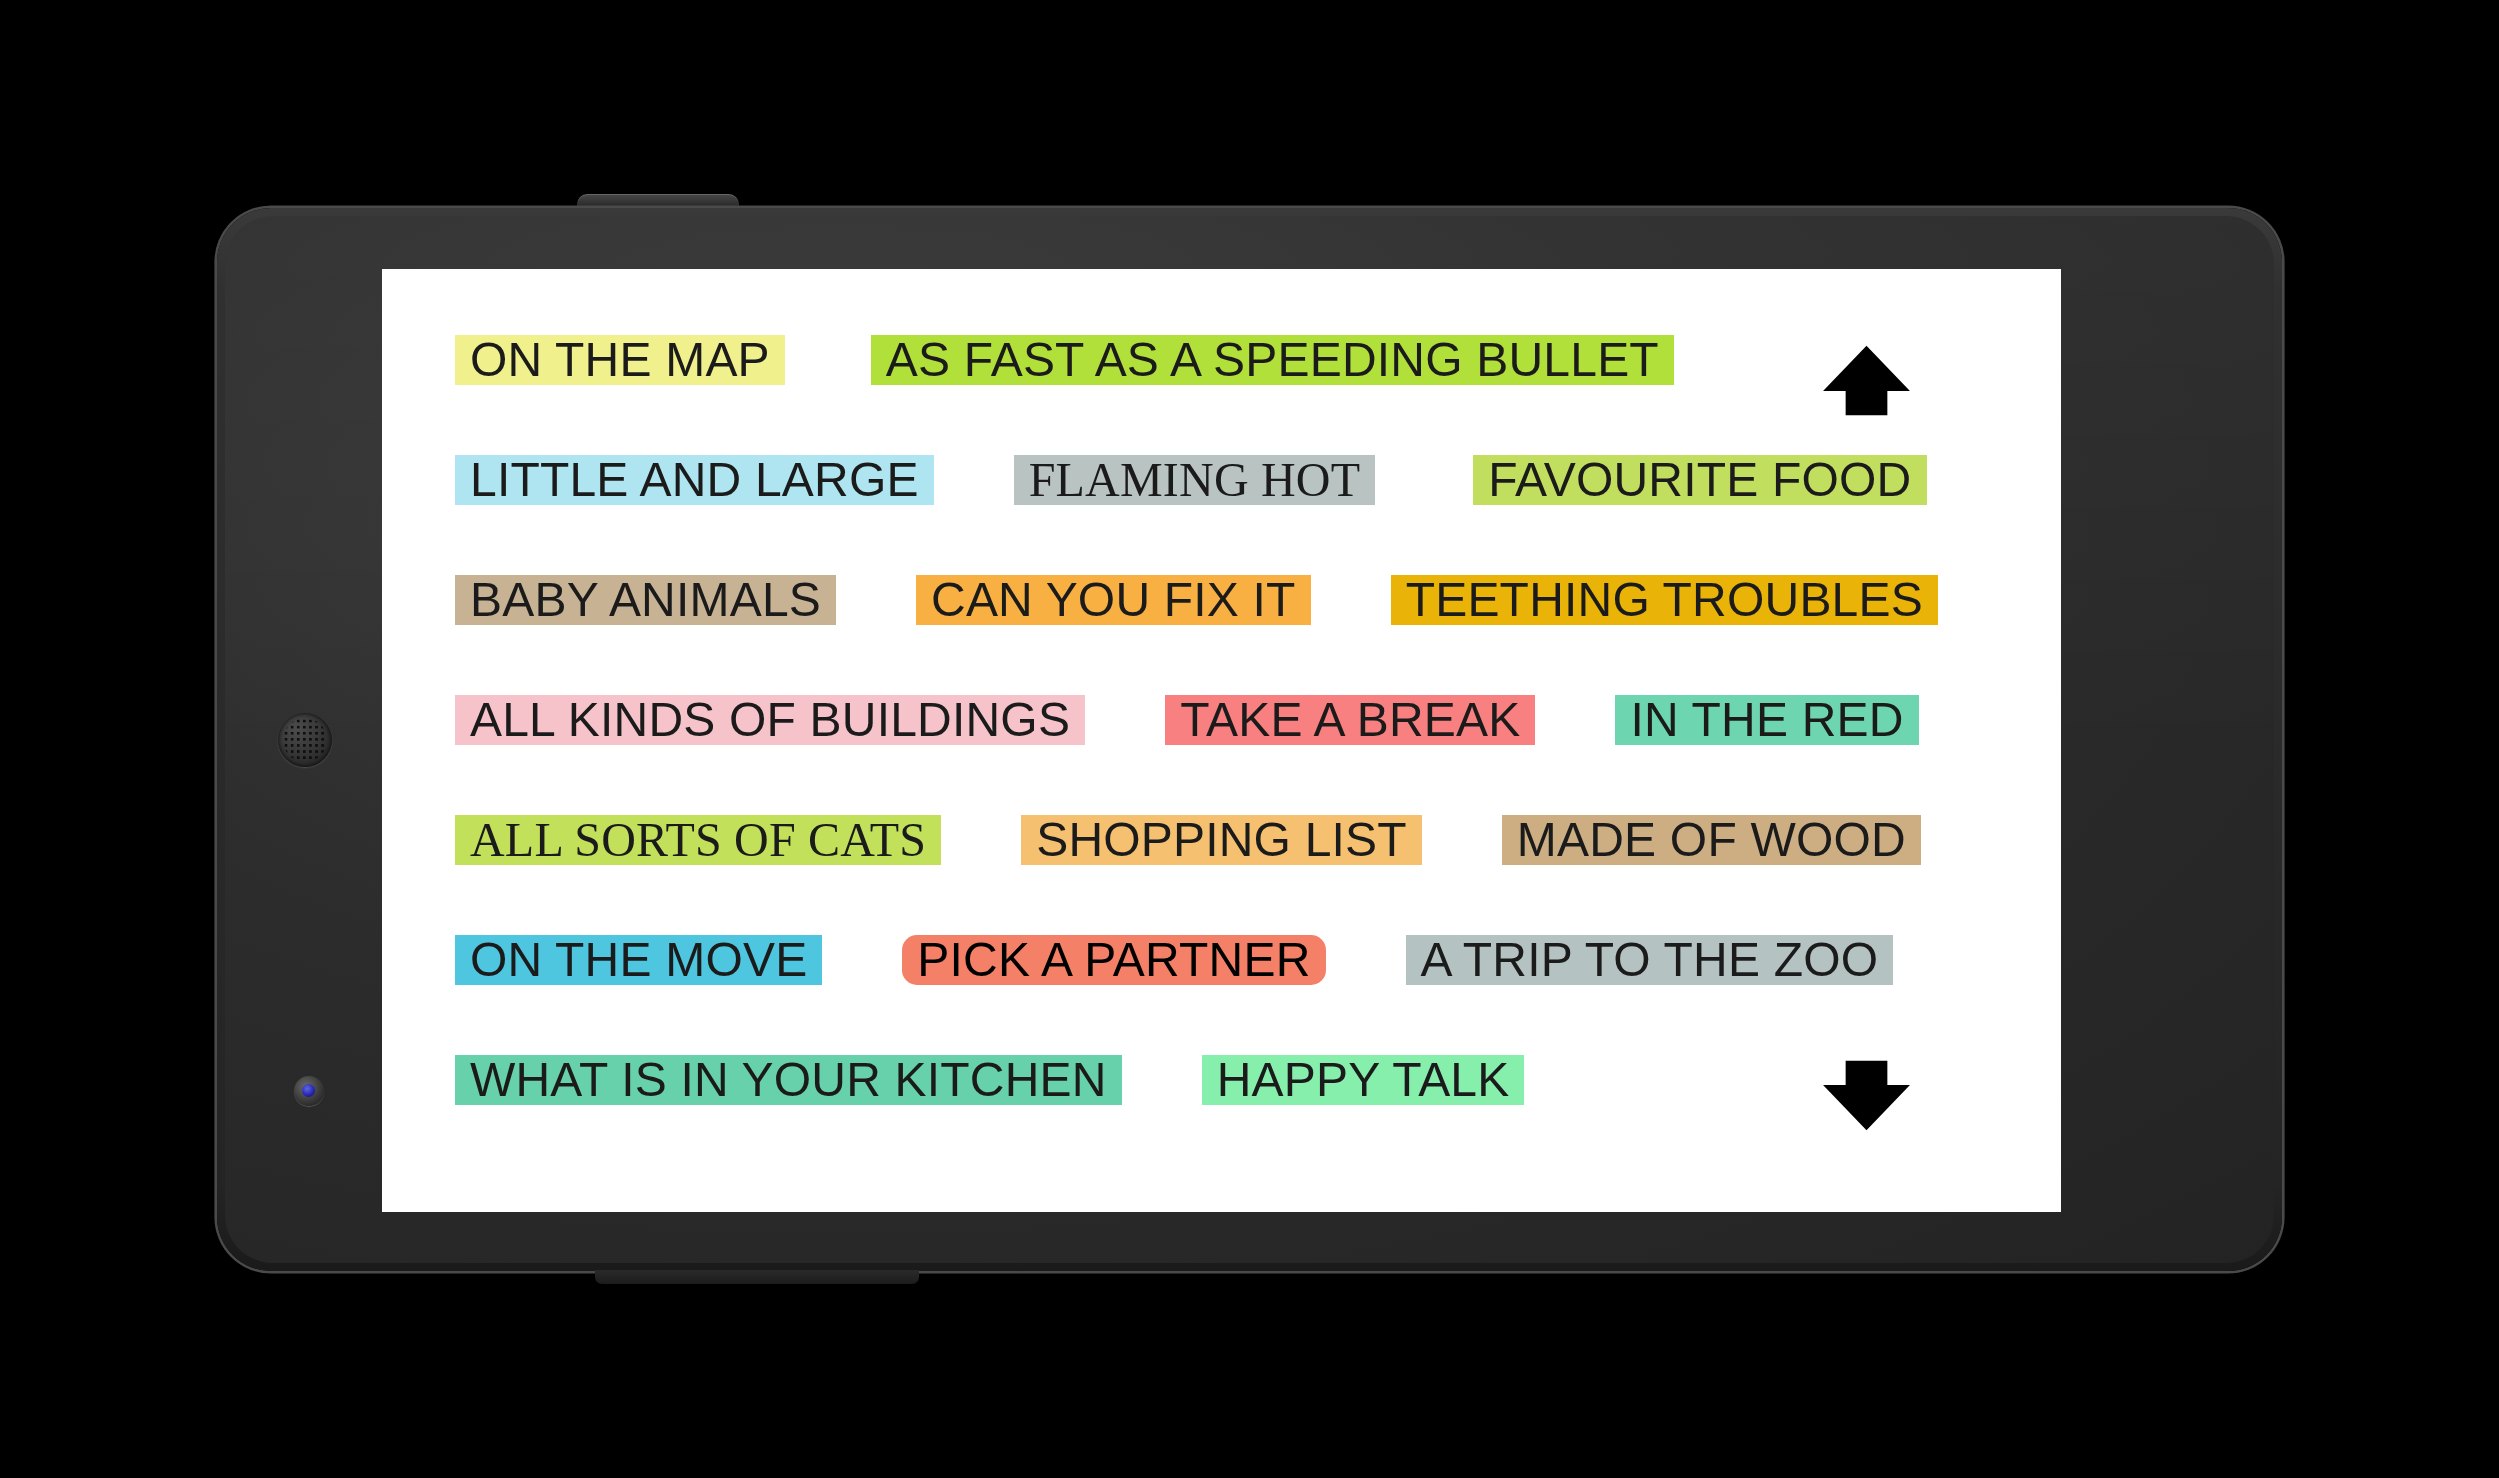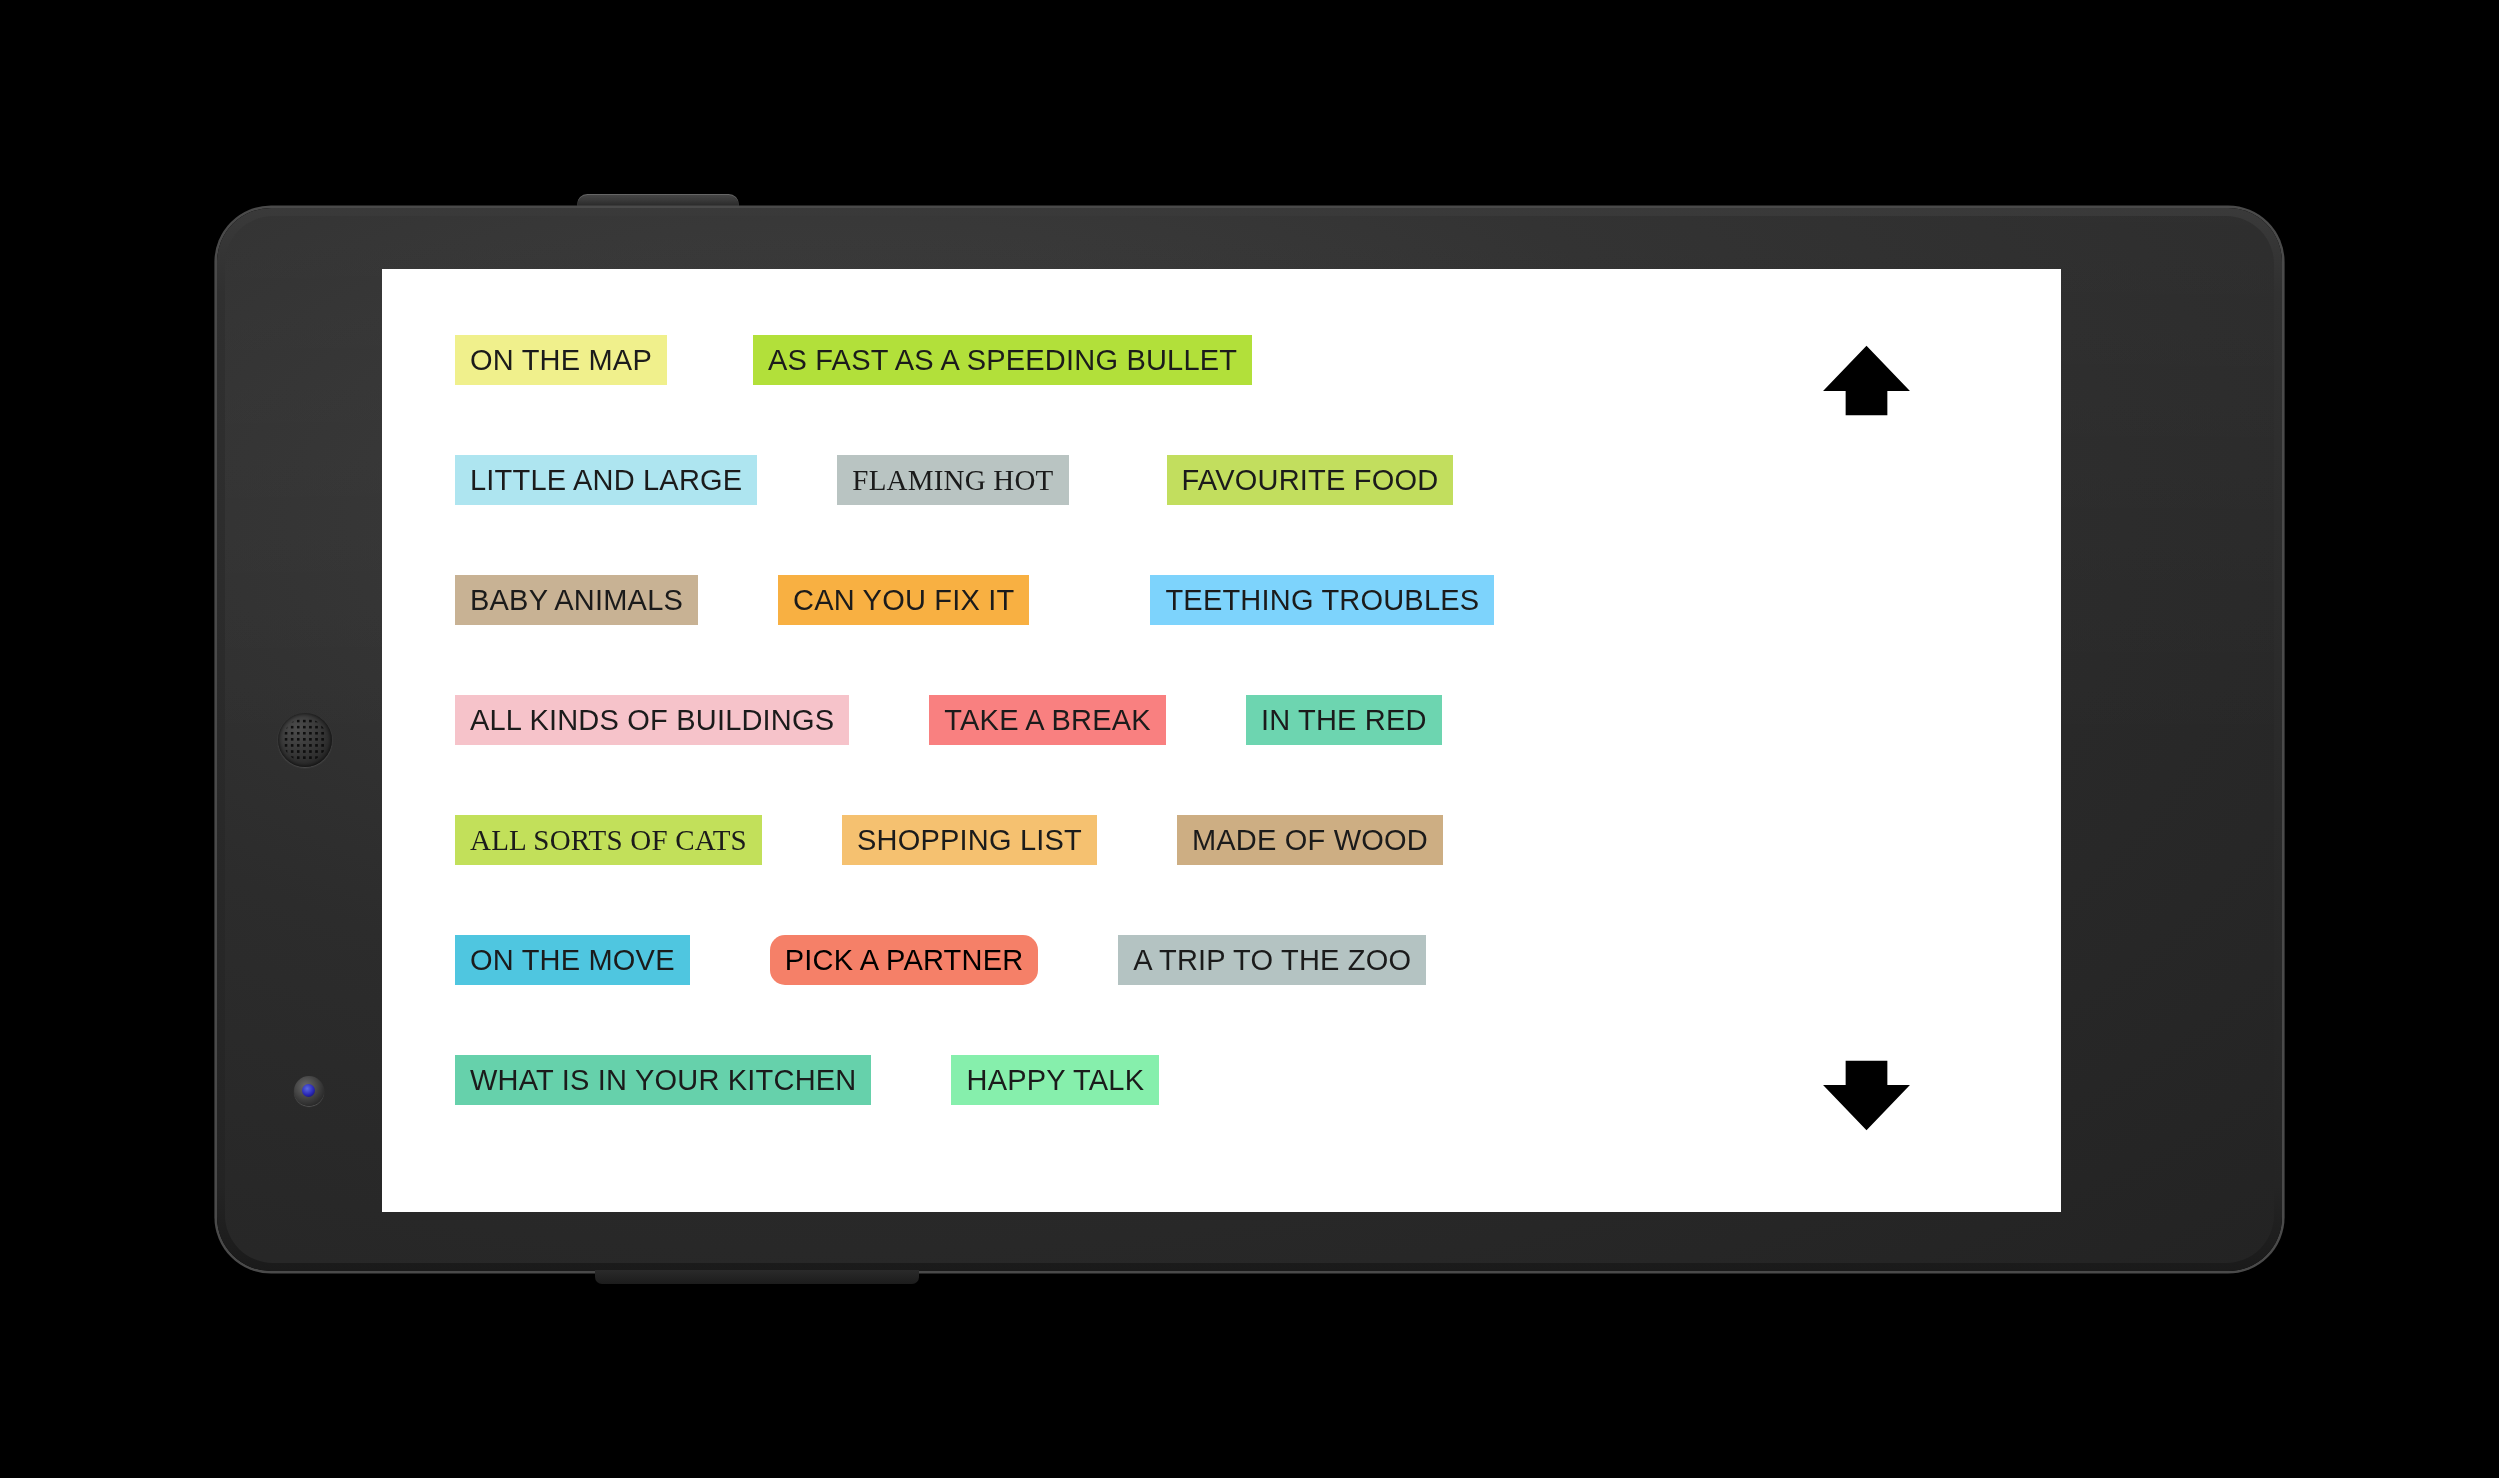--- a/index.html
+++ b/index.html
@@ -144,21 +144,21 @@
     white-space: nowrap;
     padding-left: 73px;
   }
   .tag {
     display: inline-block;
     vertical-align: top;
     height: 50px;
     line-height: 50px;
     padding: 0 15px;
     margin-right: 23px;
-    font-size: 29px;
+    font-size: 48px;
     letter-spacing: 0.2px;
     color: #1b1b1b;
     font-family: "Liberation Sans", sans-serif;
     white-space: nowrap;
     box-sizing: content-box;
   }
   .tag.sp-lg { margin-right: 54px; }
   .tag.sp-xl { margin-right: 80px; }
   .tag.sp-xxl { margin-right: 98px; font-family: Liberation Serif, serif; }
 
@@ -191,21 +191,21 @@
   <div class="camera"></div>
 
   <div class="screen">
     <div class="rows" id="rows-container">
         <div class="tag-row"><span class="tag sp-lg" style="background: rgb(240, 240, 140); color: rgb(27, 27, 27);">ON THE MAP</span><span class="tag" style="background: rgb(178, 224, 58); color: rgb(27, 27, 27); margin-left: 32px;">AS FAST AS A SPEEDING BULLET</span><div class="arrow arrow-up" title="Scroll up">
             <svg viewBox="0 0 104 84" xmlns="http://www.w3.org/2000/svg">
               <polygon points="52,2 102,54 76,54 76,82 28,82 28,54 2,54" fill="#000000"></polygon>
             </svg>
           </div></div>
         <div class="tag-row"><span class="tag sp-xl" style="background: rgb(174, 229, 240); color: rgb(27, 27, 27);">LITTLE AND LARGE</span><span class="tag sp-xxl" style="background: rgb(185, 196, 194); color: rgb(27, 27, 27);">FLAMING HOT</span><span class="tag" style="background: rgb(194, 222, 94); color: rgb(27, 27, 27);">FAVOURITE FOOD</span></div>
-        <div class="tag-row"><span class="tag sp-xl" style="background: rgb(200, 178, 148); color: rgb(27, 27, 27);">BABY ANIMALS</span><span class="tag sp-xl" style="background: rgb(248, 176, 66); color: rgb(27, 27, 27);">CAN YOU FIX IT</span><span class="tag" style="background: #7dd3fc; color: rgb(27, 27, 27); margin-left: 41px;">TEETHING TROUBLES</span></div>
+        <div class="tag-row"><span class="tag sp-xl" style="background: rgb(200, 178, 148); color: rgb(27, 27, 27);">BABY ANIMALS</span><span class="tag sp-xl" style="background: rgb(248, 176, 66); color: rgb(27, 27, 27);">CAN YOU FIX IT</span><span class="tag" style="background: #eab308; color: rgb(27, 27, 27);">TEETHING TROUBLES</span></div>
         <div class="tag-row"><span class="tag sp-xl" style="background: rgb(246, 195, 202); color: rgb(27, 27, 27);">ALL KINDS OF BUILDINGS</span><span class="tag sp-xl" style="background: rgb(249, 128, 128); color: rgb(27, 27, 27);">TAKE A BREAK</span><span class="tag" style="background: rgb(109, 213, 176); color: rgb(27, 27, 27);">IN THE RED</span></div>
         <div class="tag-row"><span class="tag sp-xl" style="background: rgb(194, 224, 90); color: rgb(27, 27, 27); font-family: Liberation Serif, serif;">ALL SORTS OF CATS</span><span class="tag sp-xl" style="background: rgb(245, 193, 112); color: rgb(27, 27, 27);">SHOPPING LIST</span><span class="tag" style="background: rgb(205, 174, 131); color: rgb(27, 27, 27);">MADE OF WOOD</span></div>
         <div class="tag-row"><span class="tag sp-xl" style="background: rgb(79, 198, 224); color: rgb(27, 27, 27);">ON THE MOVE</span><span class="tag sp-xl" style="background: rgb(245, 128, 104); color: #000000; border-radius: 15px;">PICK A PARTNER</span><span class="tag" style="background: rgb(180, 195, 194); color: rgb(27, 27, 27);">A TRIP TO THE ZOO</span></div>
         <div class="tag-row"><span class="tag sp-xl" style="background: rgb(102, 209, 171); color: rgb(27, 27, 27);">WHAT IS IN YOUR KITCHEN</span><span class="tag" style="background: #86efac; color: rgb(27, 27, 27); text-align: center;">HAPPY TALK</span><div class="arrow arrow-down" title="Scroll down">
             <svg viewBox="0 0 104 84" xmlns="http://www.w3.org/2000/svg">
               <polygon points="28,2 76,2 76,30 102,30 52,82 2,30 28,30" fill="#000000"></polygon>
             </svg>
           </div></div>
       </div>
   </div>

